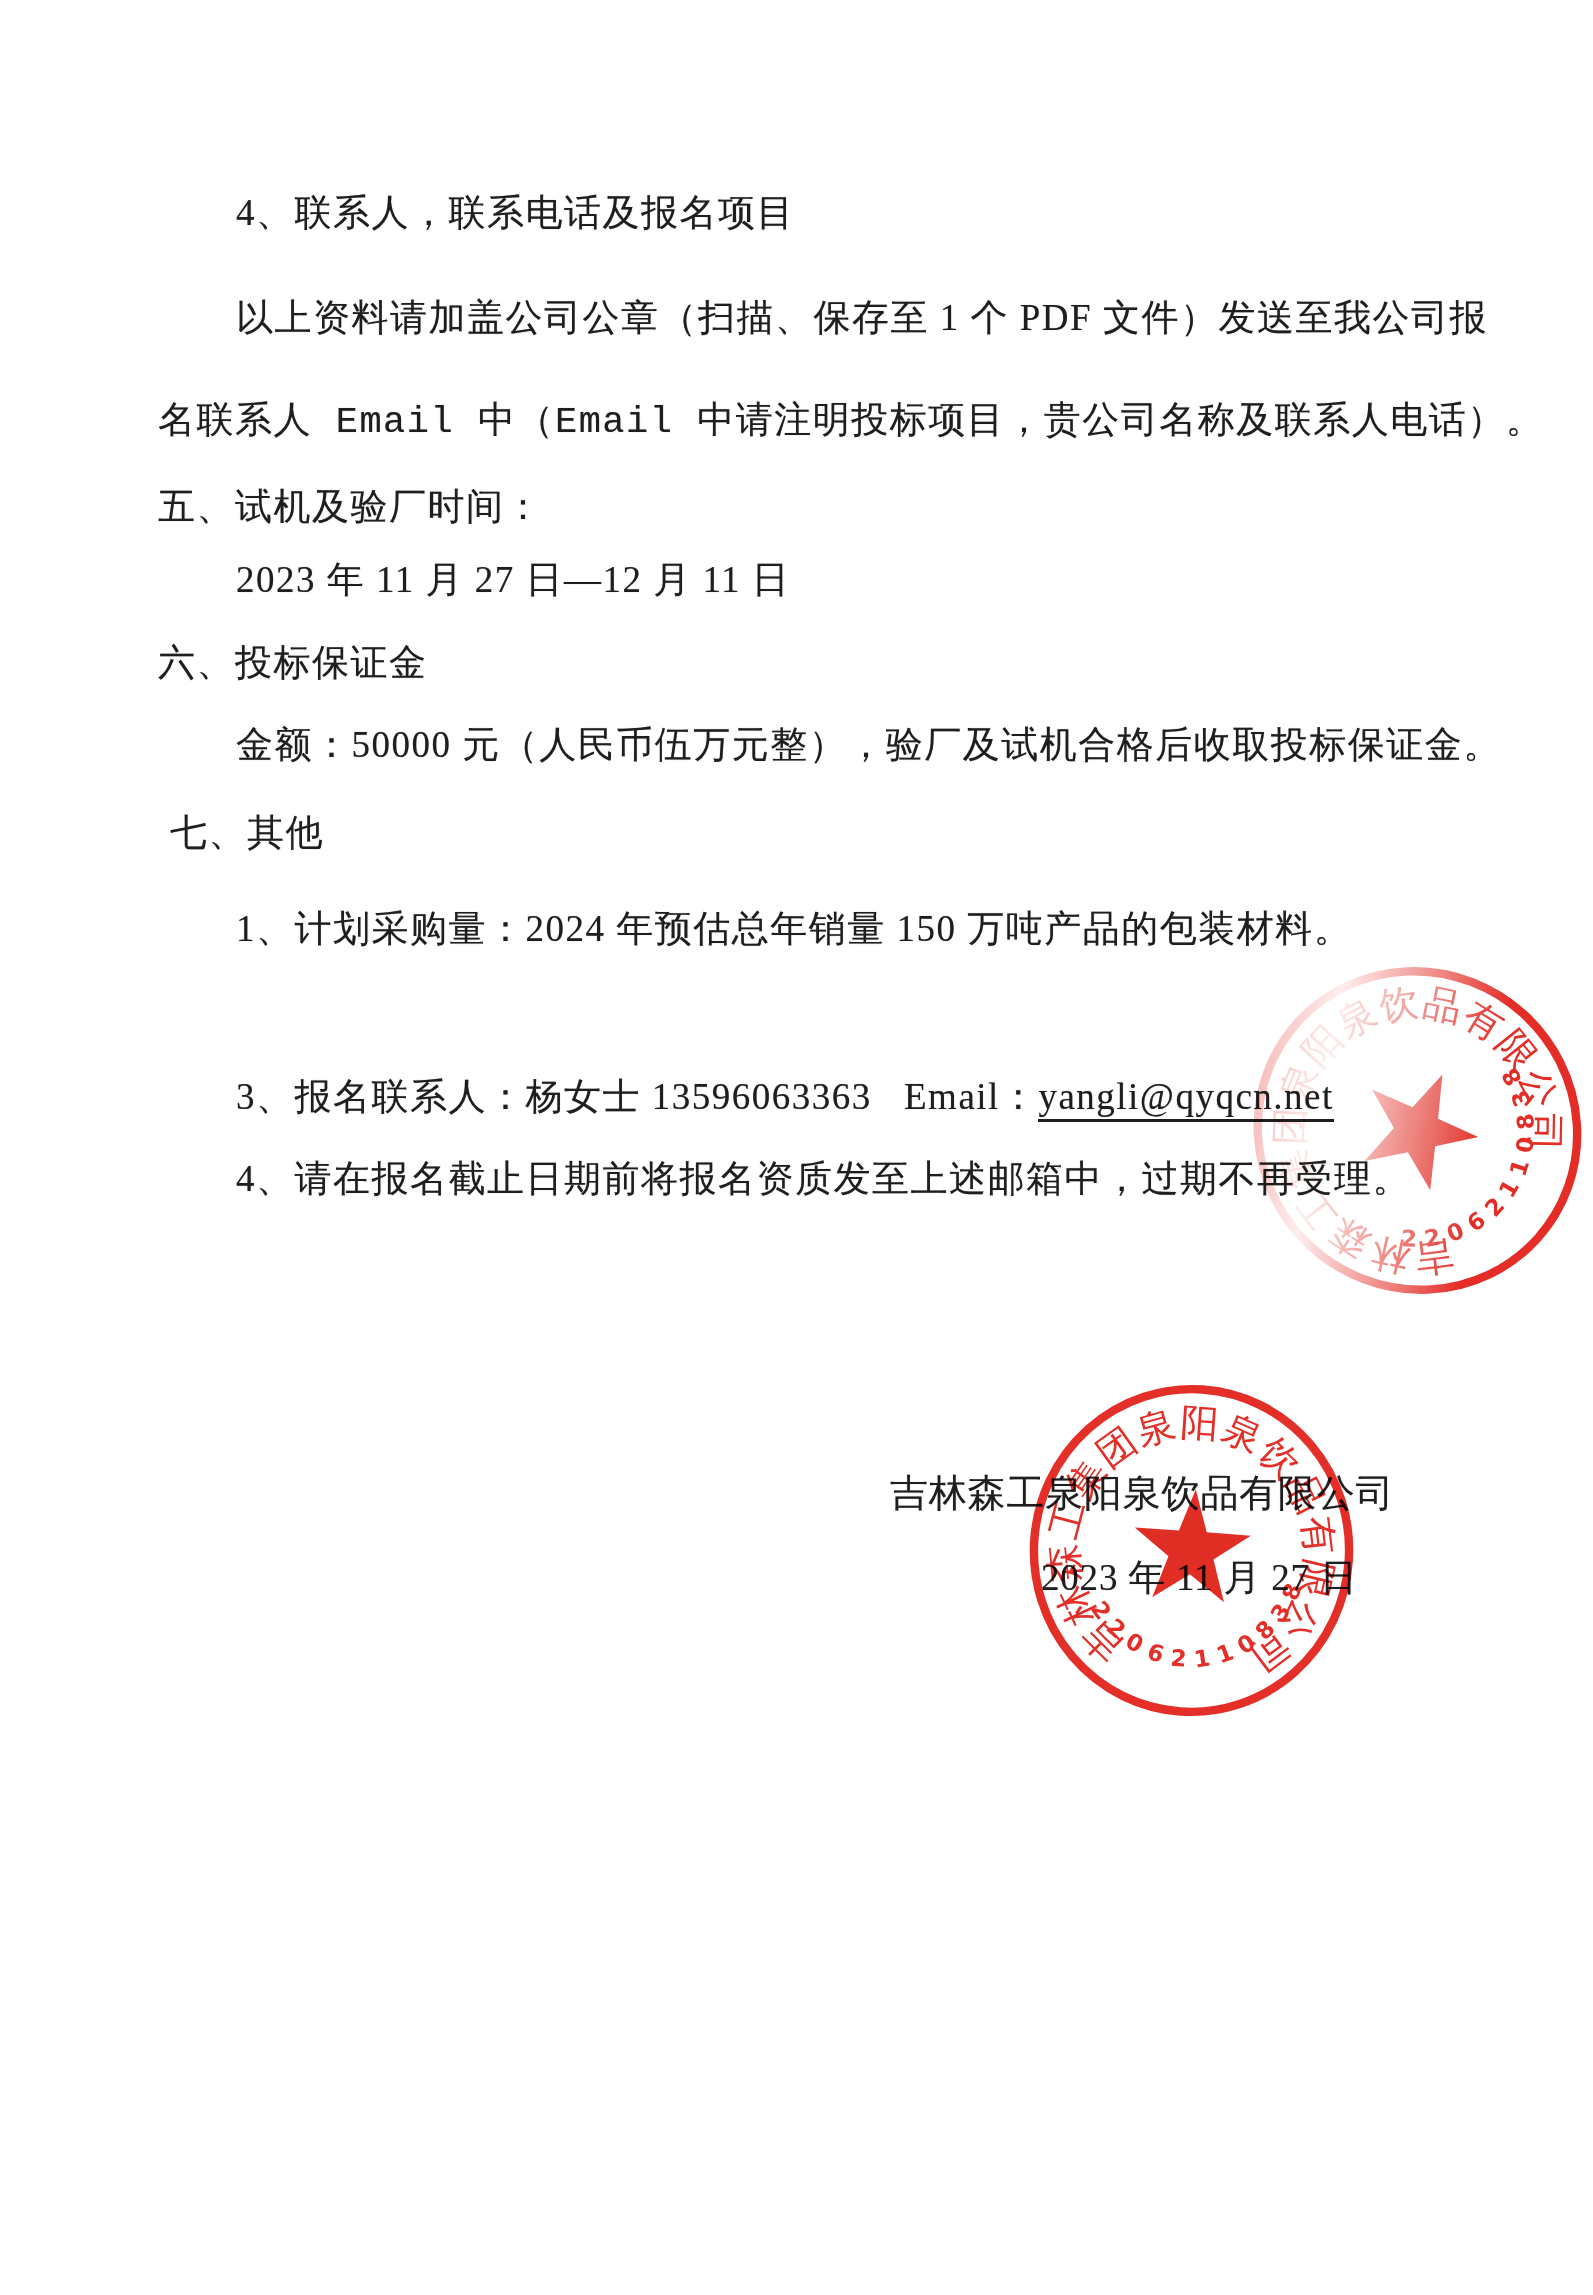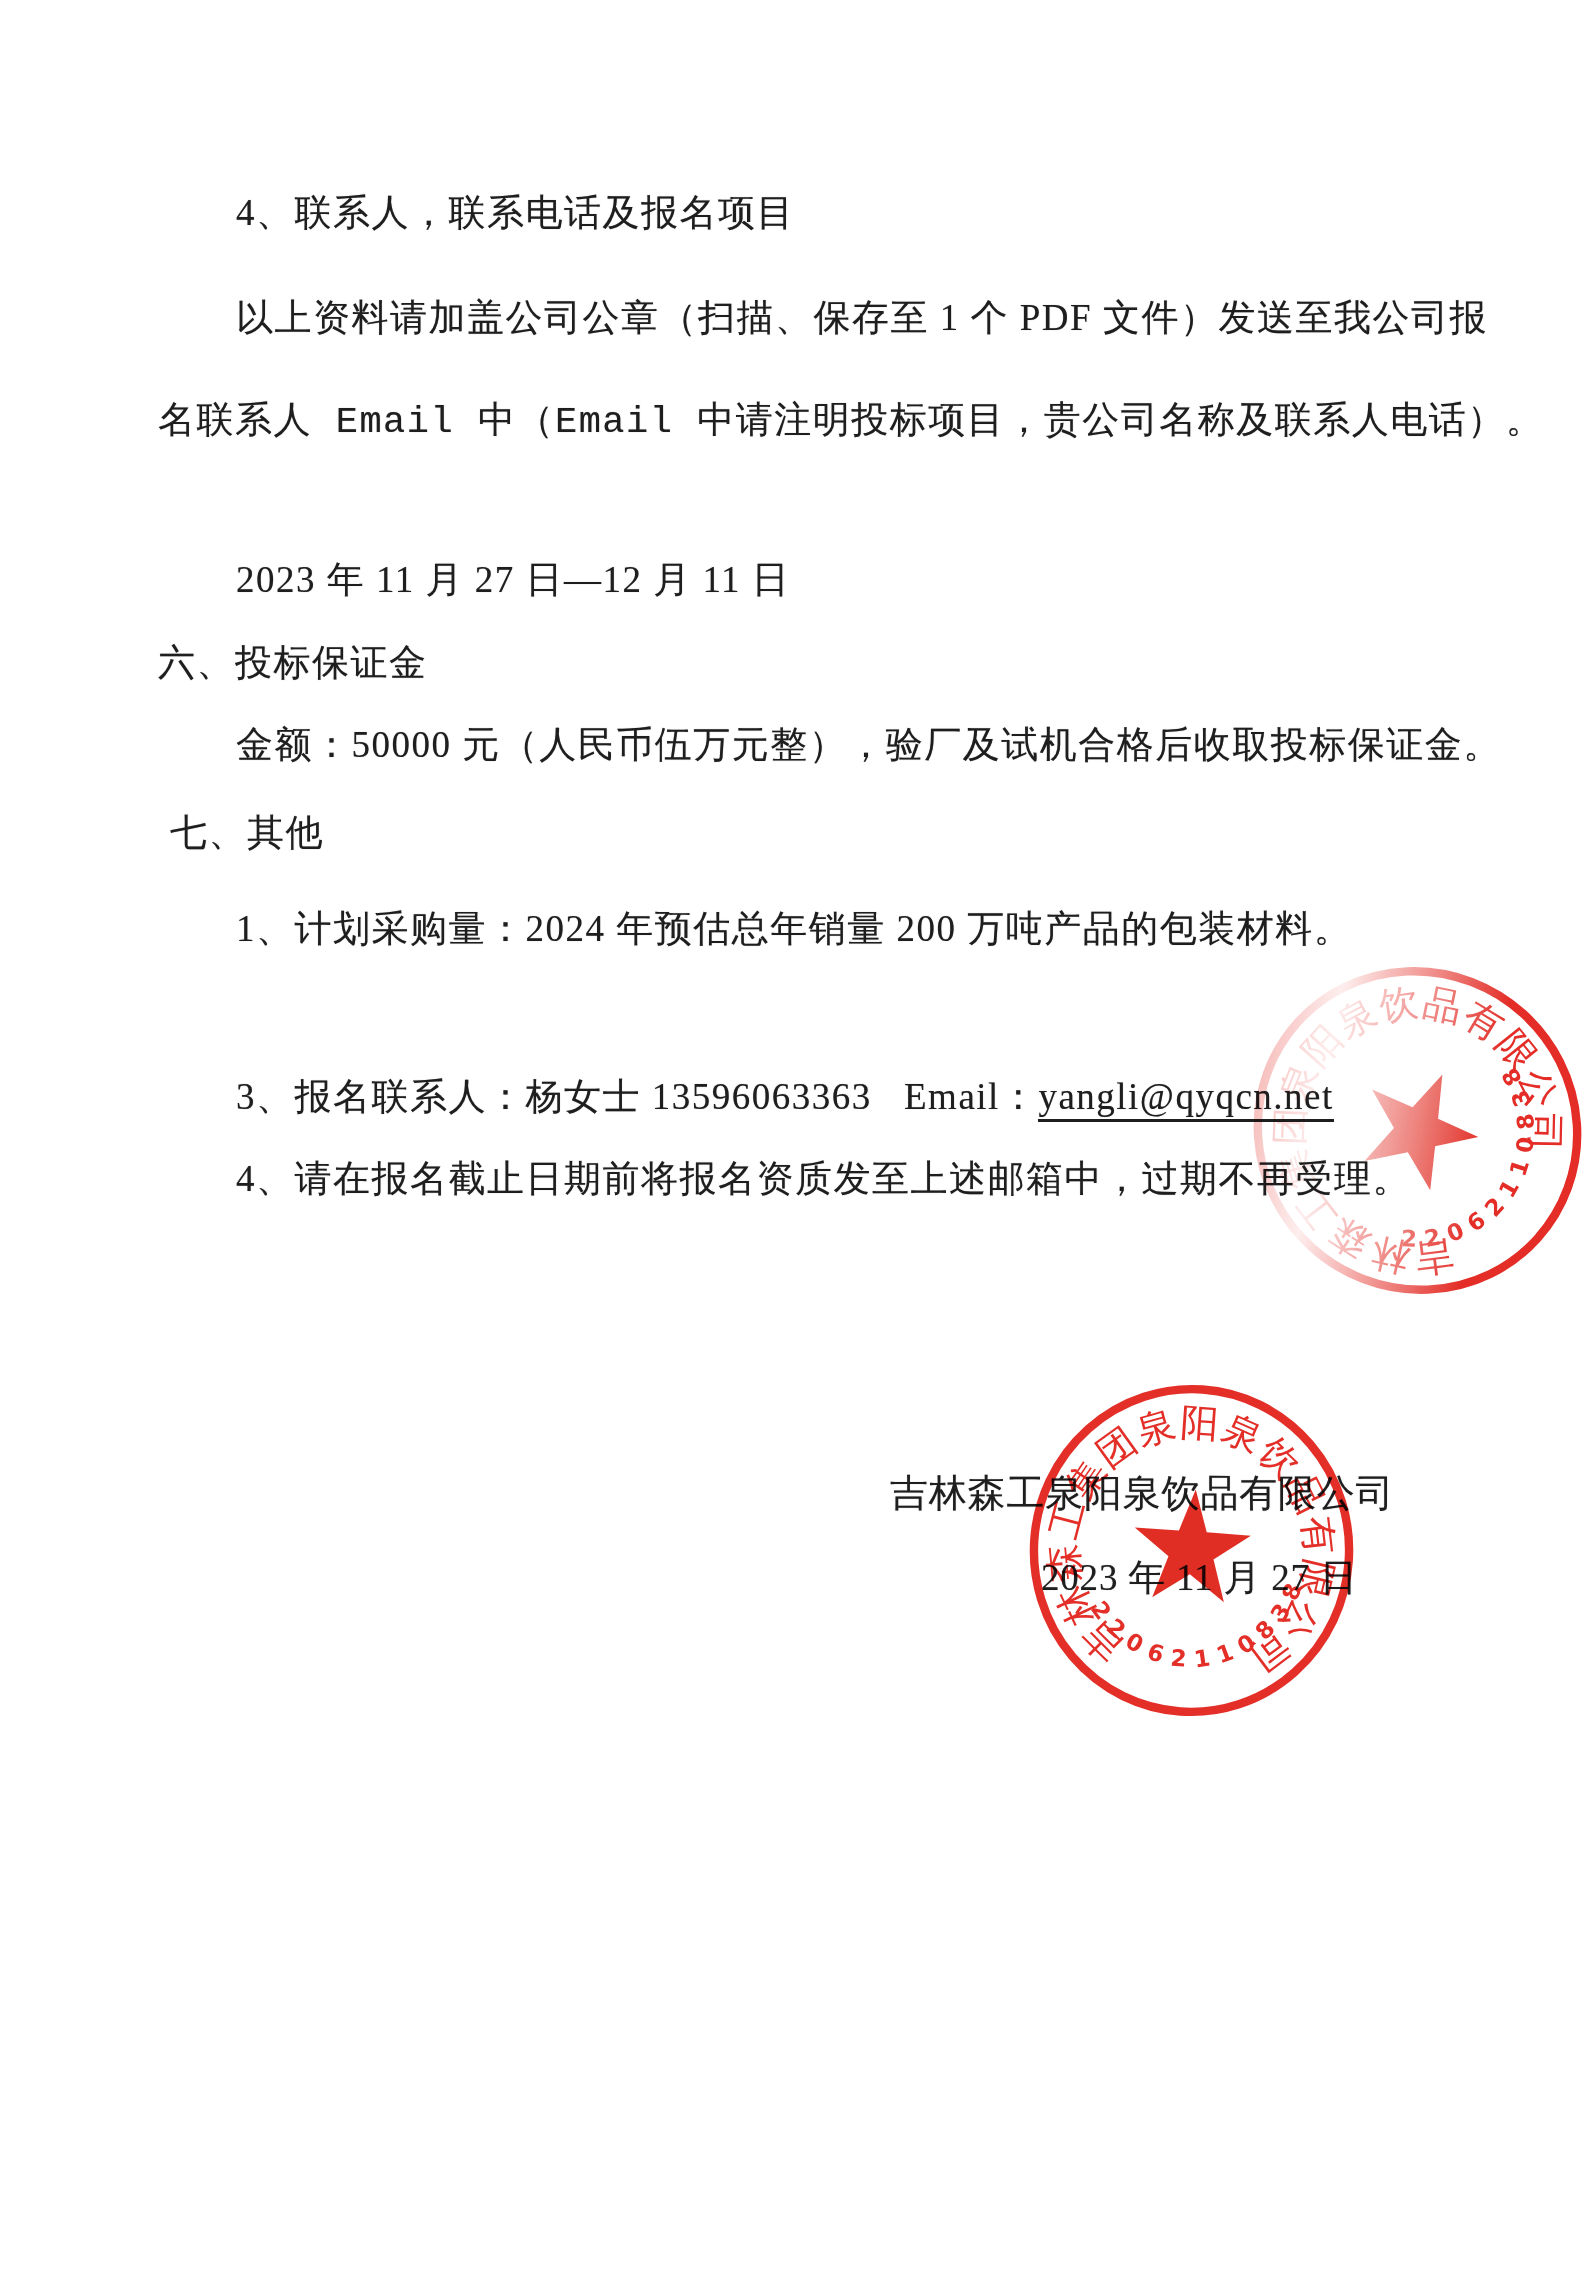--- a/index.html
+++ b/index.html
@@ -71,25 +71,26 @@
   }
 </style>
 </head>
 <body>
 
 <div class="page">
 
   <p class="line i l0"><span>4、联系人，联系电话及报名项目</span></p>
   <p class="line i l1"><span>以上资料请加盖公司公章（扫描、保存至 1 个 PDF 文件）发送至我公司报</span></p>
   <p class="line m l2"><span>名联系人 Email 中（Email 中请注明投标项目，贵公司名称及联系人电话）。</span></p>
+  <p class="line m l3"><span>五、试机及验厂时间：</span></p>
   <p class="line i l4"><span>2023 年 11 月 27 日—12 月 11 日</span></p>
   <p class="line m l5"><span>六、投标保证金</span></p>
   <p class="line i l6"><span>金额：50000 元（人民币伍万元整），验厂及试机合格后收取投标保证金。</span></p>
   <p class="line m l7"><span>七、其他</span></p>
-  <p class="line i l8"><span>1、计划采购量：2024 年预估总年销量 200 万吨产品的包装材料。</span></p>
+  <p class="line i l8"><span>1、计划采购量：2024 年预估总年销量 150 万吨产品的包装材料。</span></p>
   <p class="line i l10"><span>3、报名联系人：杨女士 13596063363   Email：</span><span class="email-underline">yangli@qyqcn.net</span></p>
   <p class="line i l11"><span>4、请在报名截止日期前将报名资质发至上述邮箱中，过期不再受理。</span></p>
 
   <div class="sig-company">吉林森工泉阳泉饮品有限公司</div>
   <div class="sig-date">2023 年 11 月 27 日</div>
 
   <div class="stamp" id="stampA">
     <svg width="361" height="361" viewBox="-236 -236 472 472">
       <ellipse cx="0" cy="0" rx="206" ry="211" fill="none" stroke="#e2261f" stroke-width="11"></ellipse>
       <path id="rA" d="M -77.3 128.6 A 150 150 0 1 1 77.3 128.6" fill="none"></path>

